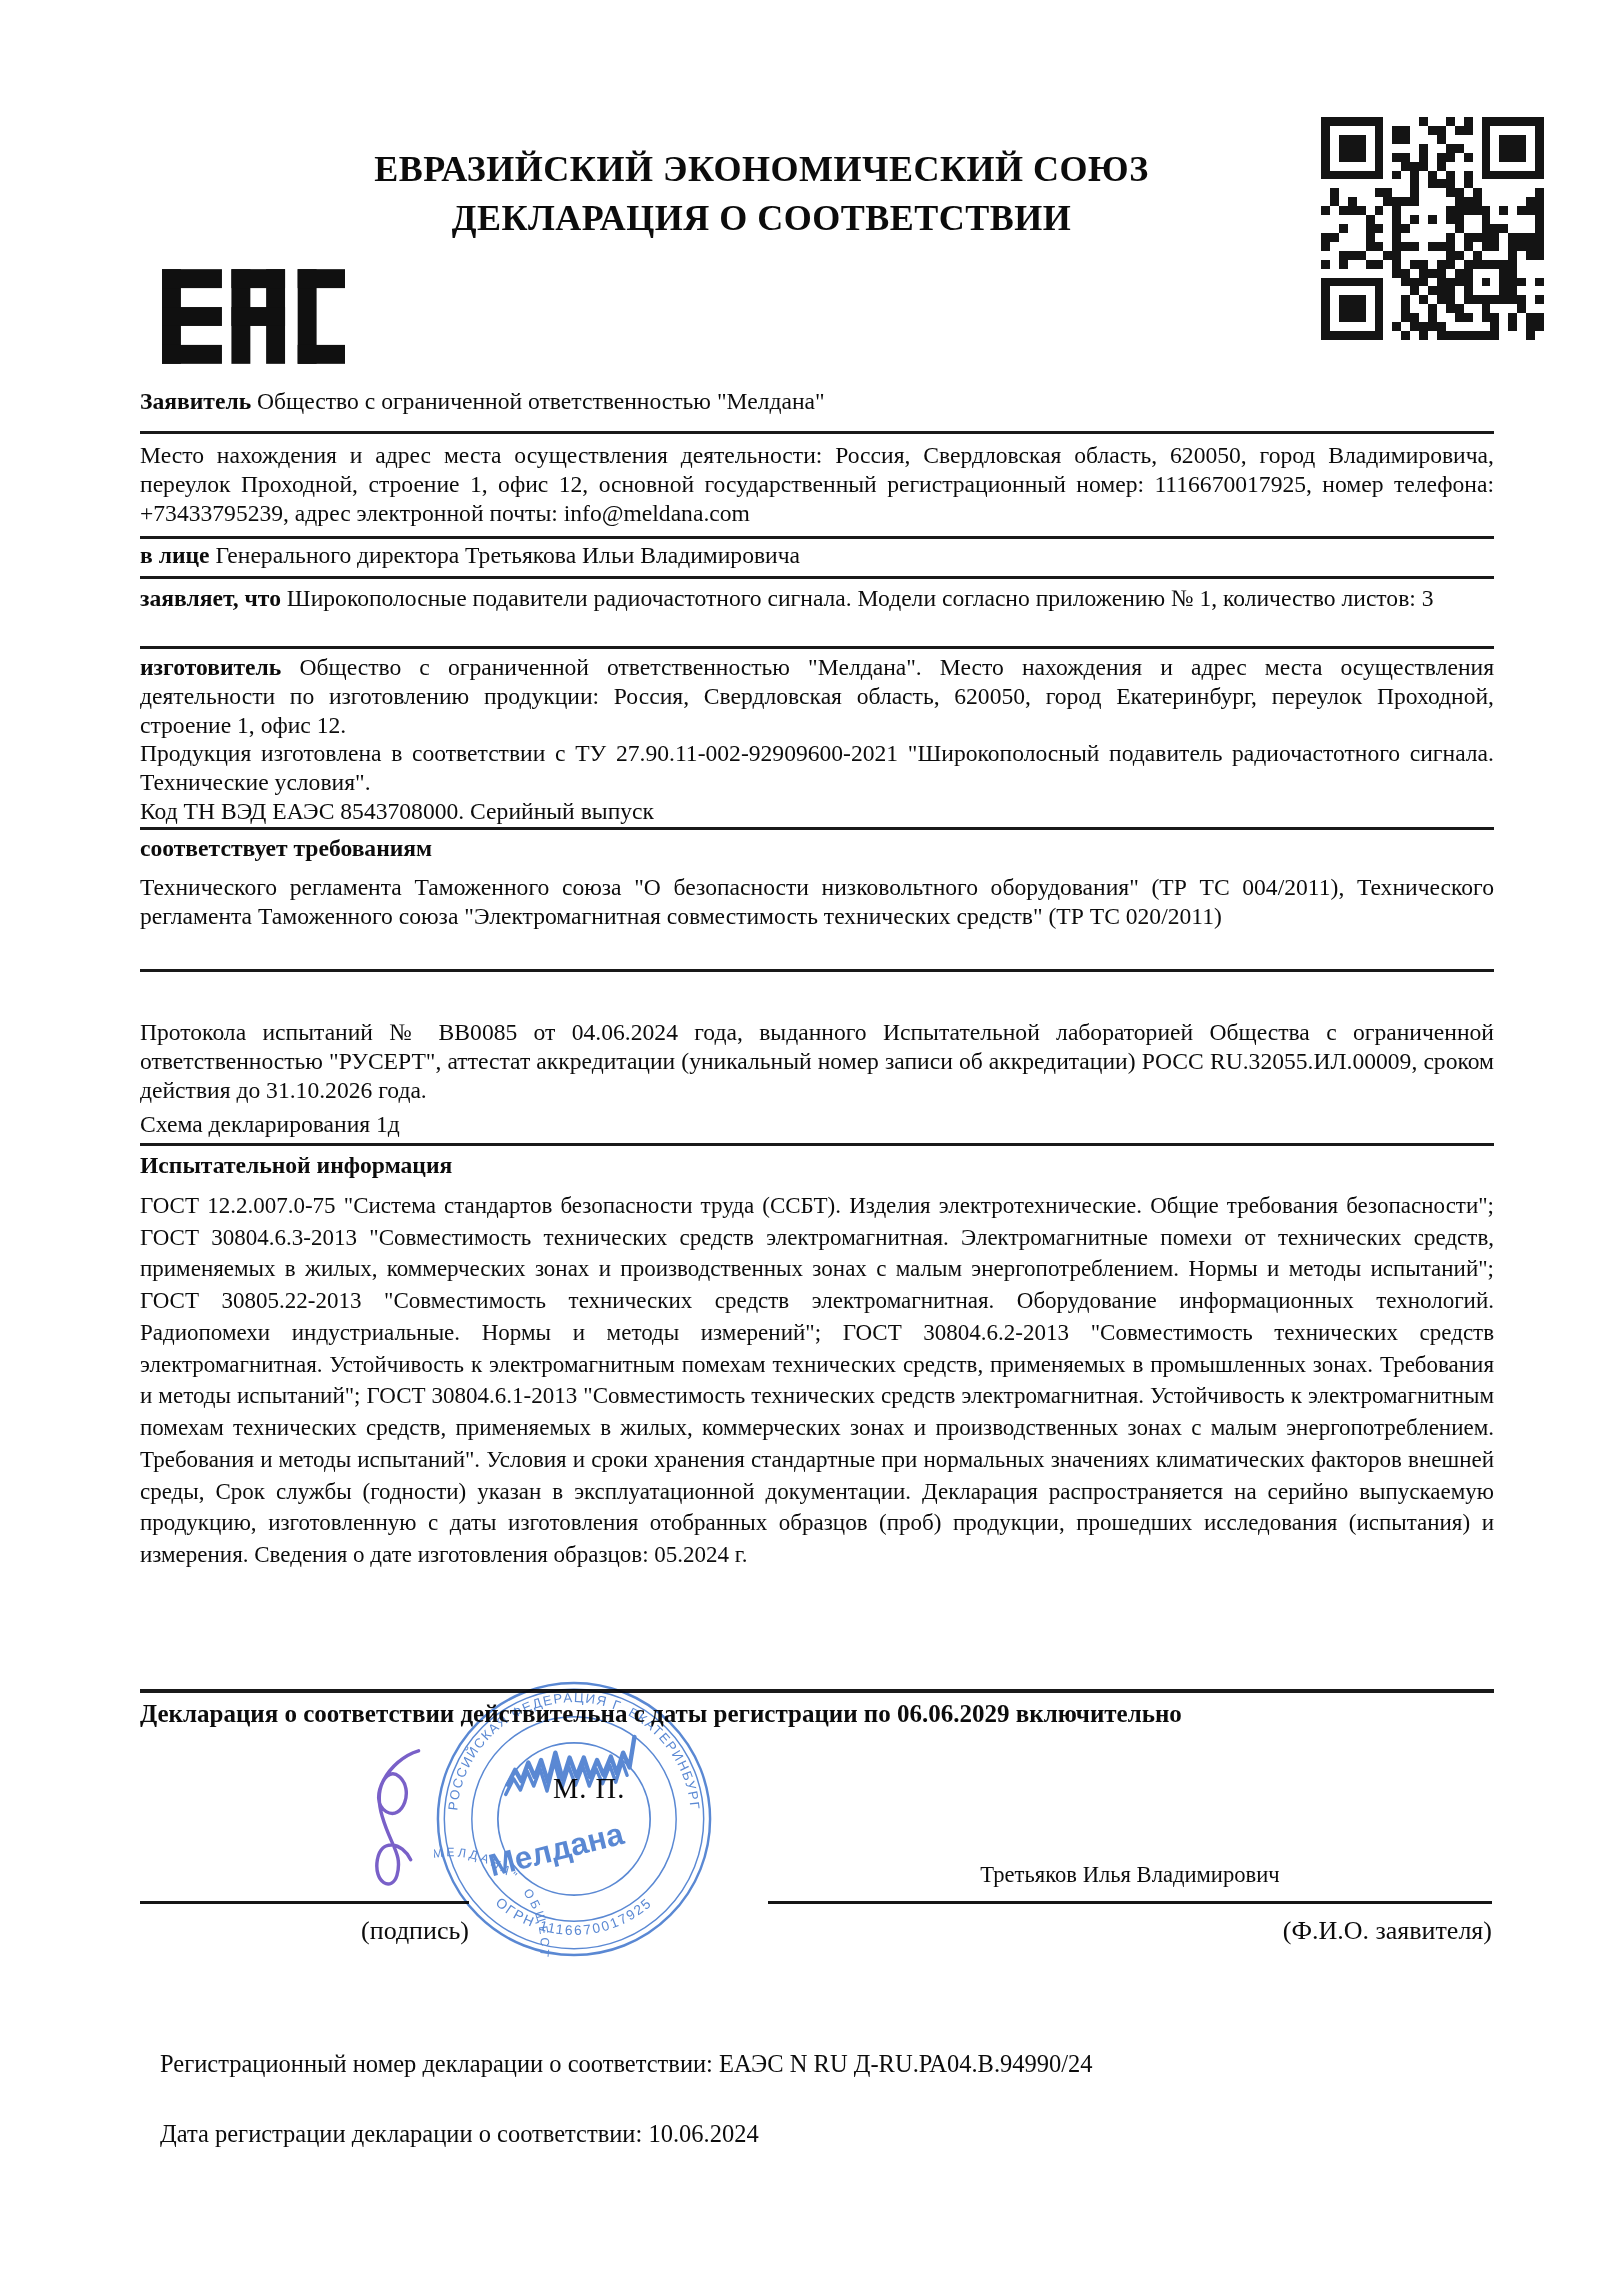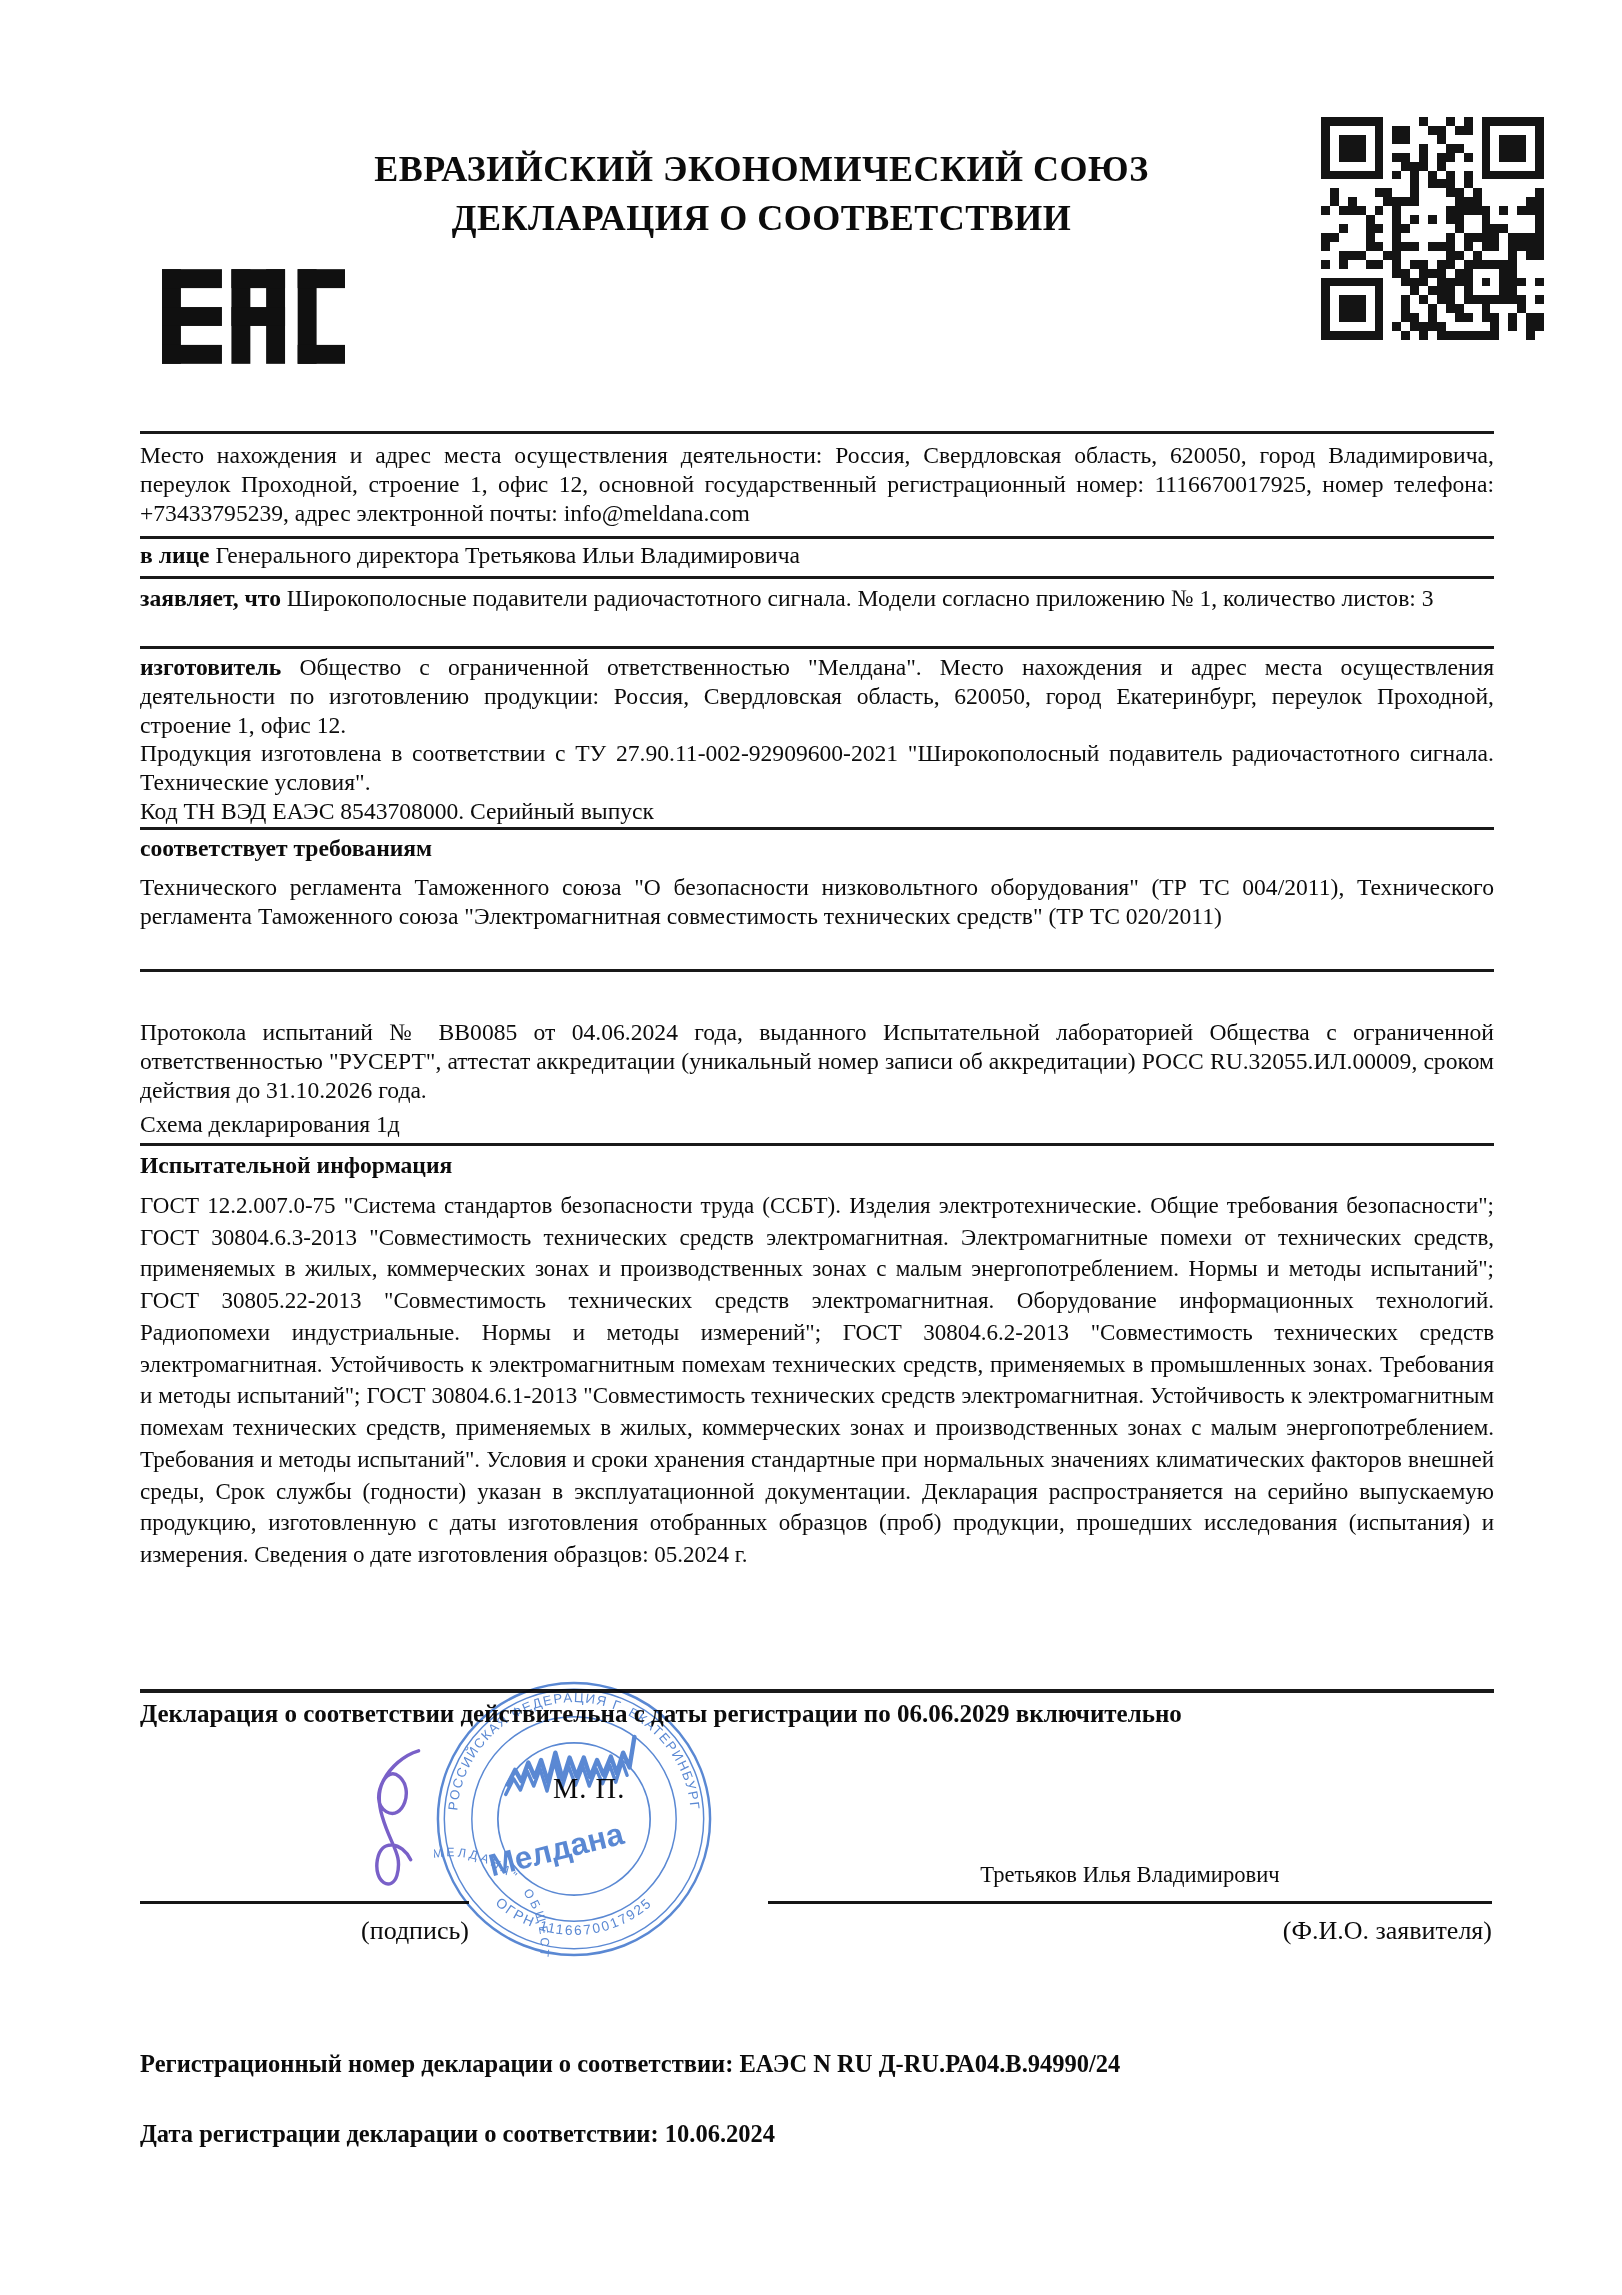--- a/index.html
+++ b/index.html
@@ -18,21 +18,21 @@
   .b{font-weight:bold;}
   .rule{position:absolute;left:140px;width:1354px;height:3.4px;background:#191919;}
   .rule.thick{height:4.4px;}
   .heading{font-size:23.6px;font-weight:bold;line-height:1.2;}
   .longpara{font-size:23px;line-height:1.38;text-align:justify;max-height:498px;overflow:hidden;}
   .validity{font-size:25px;font-weight:bold;}
   .sigline{position:absolute;height:2.5px;background:#161616;}
   .caption{font-size:26px;text-align:right;}
   .fio-name{font-size:22.6px;text-align:center;}
   .mp{font-size:28.5px;letter-spacing:1px;}
-  .reg{font-size:24.5px;font-weight:bold;}
+  .reg{font-size:24.5px;font-weight:normal;margin-left:20px;}
   .stamp-svg{mix-blend-mode:multiply;opacity:.93;}
   .sig-svg{mix-blend-mode:multiply;opacity:.9;}
   .stamp-text{font-family:"Liberation Sans", sans-serif;fill:var(--stamp-blue);}
   .stamp-stroke{stroke:var(--stamp-blue);fill:none;}
 </style>
 </head>
 <body>
 
 <div class="page">
 
@@ -62,20 +62,24 @@
     </svg>
   </div>
 
   <div class="abs" style="left:1321px;top:117px;width:223px;height:223px;">
     <svg id="qr-svg" width="223" height="223" viewBox="0 0 450 450" shape-rendering="crispEdges" xmlns="http://www.w3.org/2000/svg">
       <rect x="0" y="0" width="450" height="450" fill="#ffffff"></rect>
       <path id="qr-path" d="M0 0h18v18h-18zM18 0h18v18h-18zM36 0h18v18h-18zM54 0h18v18h-18zM72 0h18v18h-18zM90 0h18v18h-18zM108 0h18v18h-18zM198 0h18v18h-18zM252 0h18v18h-18zM288 0h18v18h-18zM324 0h18v18h-18zM342 0h18v18h-18zM360 0h18v18h-18zM378 0h18v18h-18zM396 0h18v18h-18zM414 0h18v18h-18zM432 0h18v18h-18zM0 18h18v18h-18zM108 18h18v18h-18zM144 18h18v18h-18zM162 18h18v18h-18zM216 18h18v18h-18zM234 18h18v18h-18zM270 18h18v18h-18zM288 18h18v18h-18zM324 18h18v18h-18zM432 18h18v18h-18zM0 36h18v18h-18zM36 36h18v18h-18zM54 36h18v18h-18zM72 36h18v18h-18zM108 36h18v18h-18zM144 36h18v18h-18zM162 36h18v18h-18zM234 36h18v18h-18zM324 36h18v18h-18zM360 36h18v18h-18zM378 36h18v18h-18zM396 36h18v18h-18zM432 36h18v18h-18zM0 54h18v18h-18zM36 54h18v18h-18zM54 54h18v18h-18zM72 54h18v18h-18zM108 54h18v18h-18zM198 54h18v18h-18zM252 54h18v18h-18zM270 54h18v18h-18zM324 54h18v18h-18zM360 54h18v18h-18zM378 54h18v18h-18zM396 54h18v18h-18zM432 54h18v18h-18zM0 72h18v18h-18zM36 72h18v18h-18zM54 72h18v18h-18zM72 72h18v18h-18zM108 72h18v18h-18zM144 72h18v18h-18zM162 72h18v18h-18zM198 72h18v18h-18zM234 72h18v18h-18zM252 72h18v18h-18zM288 72h18v18h-18zM324 72h18v18h-18zM360 72h18v18h-18zM378 72h18v18h-18zM396 72h18v18h-18zM432 72h18v18h-18zM0 90h18v18h-18zM108 90h18v18h-18zM162 90h18v18h-18zM180 90h18v18h-18zM198 90h18v18h-18zM234 90h18v18h-18zM324 90h18v18h-18zM432 90h18v18h-18zM0 108h18v18h-18zM18 108h18v18h-18zM36 108h18v18h-18zM54 108h18v18h-18zM72 108h18v18h-18zM90 108h18v18h-18zM108 108h18v18h-18zM144 108h18v18h-18zM180 108h18v18h-18zM216 108h18v18h-18zM252 108h18v18h-18zM288 108h18v18h-18zM324 108h18v18h-18zM342 108h18v18h-18zM360 108h18v18h-18zM378 108h18v18h-18zM396 108h18v18h-18zM414 108h18v18h-18zM432 108h18v18h-18zM180 126h18v18h-18zM216 126h18v18h-18zM234 126h18v18h-18zM252 126h18v18h-18zM288 126h18v18h-18zM18 144h18v18h-18zM108 144h18v18h-18zM126 144h18v18h-18zM180 144h18v18h-18zM252 144h18v18h-18zM270 144h18v18h-18zM306 144h18v18h-18zM432 144h18v18h-18zM18 162h18v18h-18zM54 162h18v18h-18zM126 162h18v18h-18zM144 162h18v18h-18zM162 162h18v18h-18zM180 162h18v18h-18zM270 162h18v18h-18zM288 162h18v18h-18zM306 162h18v18h-18zM414 162h18v18h-18zM432 162h18v18h-18zM0 180h18v18h-18zM36 180h18v18h-18zM54 180h18v18h-18zM72 180h18v18h-18zM108 180h18v18h-18zM144 180h18v18h-18zM252 180h18v18h-18zM270 180h18v18h-18zM288 180h18v18h-18zM306 180h18v18h-18zM324 180h18v18h-18zM360 180h18v18h-18zM396 180h18v18h-18zM414 180h18v18h-18zM432 180h18v18h-18zM90 198h18v18h-18zM144 198h18v18h-18zM180 198h18v18h-18zM216 198h18v18h-18zM252 198h18v18h-18zM270 198h18v18h-18zM324 198h18v18h-18zM432 198h18v18h-18zM36 216h18v18h-18zM90 216h18v18h-18zM108 216h18v18h-18zM144 216h18v18h-18zM162 216h18v18h-18zM270 216h18v18h-18zM324 216h18v18h-18zM342 216h18v18h-18zM360 216h18v18h-18zM432 216h18v18h-18zM0 234h18v18h-18zM18 234h18v18h-18zM90 234h18v18h-18zM144 234h18v18h-18zM252 234h18v18h-18zM288 234h18v18h-18zM306 234h18v18h-18zM324 234h18v18h-18zM342 234h18v18h-18zM378 234h18v18h-18zM396 234h18v18h-18zM414 234h18v18h-18zM432 234h18v18h-18zM0 252h18v18h-18zM90 252h18v18h-18zM108 252h18v18h-18zM144 252h18v18h-18zM162 252h18v18h-18zM180 252h18v18h-18zM216 252h18v18h-18zM234 252h18v18h-18zM252 252h18v18h-18zM288 252h18v18h-18zM324 252h18v18h-18zM342 252h18v18h-18zM378 252h18v18h-18zM396 252h18v18h-18zM414 252h18v18h-18zM432 252h18v18h-18zM36 270h18v18h-18zM54 270h18v18h-18zM72 270h18v18h-18zM126 270h18v18h-18zM144 270h18v18h-18zM252 270h18v18h-18zM270 270h18v18h-18zM306 270h18v18h-18zM378 270h18v18h-18zM414 270h18v18h-18zM432 270h18v18h-18zM0 288h18v18h-18zM36 288h18v18h-18zM90 288h18v18h-18zM108 288h18v18h-18zM144 288h18v18h-18zM180 288h18v18h-18zM198 288h18v18h-18zM234 288h18v18h-18zM252 288h18v18h-18zM288 288h18v18h-18zM306 288h18v18h-18zM324 288h18v18h-18zM342 288h18v18h-18zM360 288h18v18h-18zM378 288h18v18h-18zM144 306h18v18h-18zM162 306h18v18h-18zM198 306h18v18h-18zM216 306h18v18h-18zM234 306h18v18h-18zM270 306h18v18h-18zM288 306h18v18h-18zM360 306h18v18h-18zM378 306h18v18h-18zM0 324h18v18h-18zM18 324h18v18h-18zM36 324h18v18h-18zM54 324h18v18h-18zM72 324h18v18h-18zM90 324h18v18h-18zM108 324h18v18h-18zM162 324h18v18h-18zM180 324h18v18h-18zM198 324h18v18h-18zM234 324h18v18h-18zM252 324h18v18h-18zM270 324h18v18h-18zM288 324h18v18h-18zM324 324h18v18h-18zM360 324h18v18h-18zM378 324h18v18h-18zM396 324h18v18h-18zM432 324h18v18h-18zM0 342h18v18h-18zM108 342h18v18h-18zM180 342h18v18h-18zM216 342h18v18h-18zM234 342h18v18h-18zM252 342h18v18h-18zM288 342h18v18h-18zM360 342h18v18h-18zM378 342h18v18h-18zM0 360h18v18h-18zM36 360h18v18h-18zM54 360h18v18h-18zM72 360h18v18h-18zM108 360h18v18h-18zM162 360h18v18h-18zM198 360h18v18h-18zM234 360h18v18h-18zM252 360h18v18h-18zM288 360h18v18h-18zM306 360h18v18h-18zM324 360h18v18h-18zM342 360h18v18h-18zM360 360h18v18h-18zM378 360h18v18h-18zM396 360h18v18h-18zM432 360h18v18h-18zM0 378h18v18h-18zM36 378h18v18h-18zM54 378h18v18h-18zM72 378h18v18h-18zM108 378h18v18h-18zM162 378h18v18h-18zM216 378h18v18h-18zM252 378h18v18h-18zM270 378h18v18h-18zM324 378h18v18h-18zM396 378h18v18h-18zM0 396h18v18h-18zM36 396h18v18h-18zM54 396h18v18h-18zM72 396h18v18h-18zM108 396h18v18h-18zM162 396h18v18h-18zM180 396h18v18h-18zM216 396h18v18h-18zM270 396h18v18h-18zM288 396h18v18h-18zM324 396h18v18h-18zM342 396h18v18h-18zM378 396h18v18h-18zM414 396h18v18h-18zM432 396h18v18h-18zM0 414h18v18h-18zM108 414h18v18h-18zM144 414h18v18h-18zM180 414h18v18h-18zM198 414h18v18h-18zM216 414h18v18h-18zM234 414h18v18h-18zM342 414h18v18h-18zM378 414h18v18h-18zM414 414h18v18h-18zM432 414h18v18h-18zM0 432h18v18h-18zM18 432h18v18h-18zM36 432h18v18h-18zM54 432h18v18h-18zM72 432h18v18h-18zM90 432h18v18h-18zM108 432h18v18h-18zM162 432h18v18h-18zM198 432h18v18h-18zM234 432h18v18h-18zM252 432h18v18h-18zM270 432h18v18h-18zM288 432h18v18h-18zM306 432h18v18h-18zM324 432h18v18h-18zM342 432h18v18h-18zM414 432h18v18h-18z" fill="#141414"></path>
     </svg>
   </div>
 
+  <div class="abs cw left-text" style="top:387px;">
+    <span class="b">Заявитель</span>
+    <span>Общество с ограниченной ответственностью "Мелдана"</span>
+  </div>
 
   <div class="rule" style="top:431px;"></div>
 
   <div class="abs cw body-text" style="top:441px;">Место нахождения и адрес места осуществления деятельности: Россия, Свердловская область, 620050, город Владимировича, переулок Проходной, строение 1, офис 12, основной государственный регистрационный номер: 1116670017925, номер телефона: +73433795239, адрес электронной почты: info@meldana.com</div>
 
   <div class="rule" style="top:536px;"></div>
 
   <div class="abs cw left-text" style="top:541px;">
     <span class="b">в лице</span>
     <span>Генерального директора Третьякова Ильи Владимировича</span>

